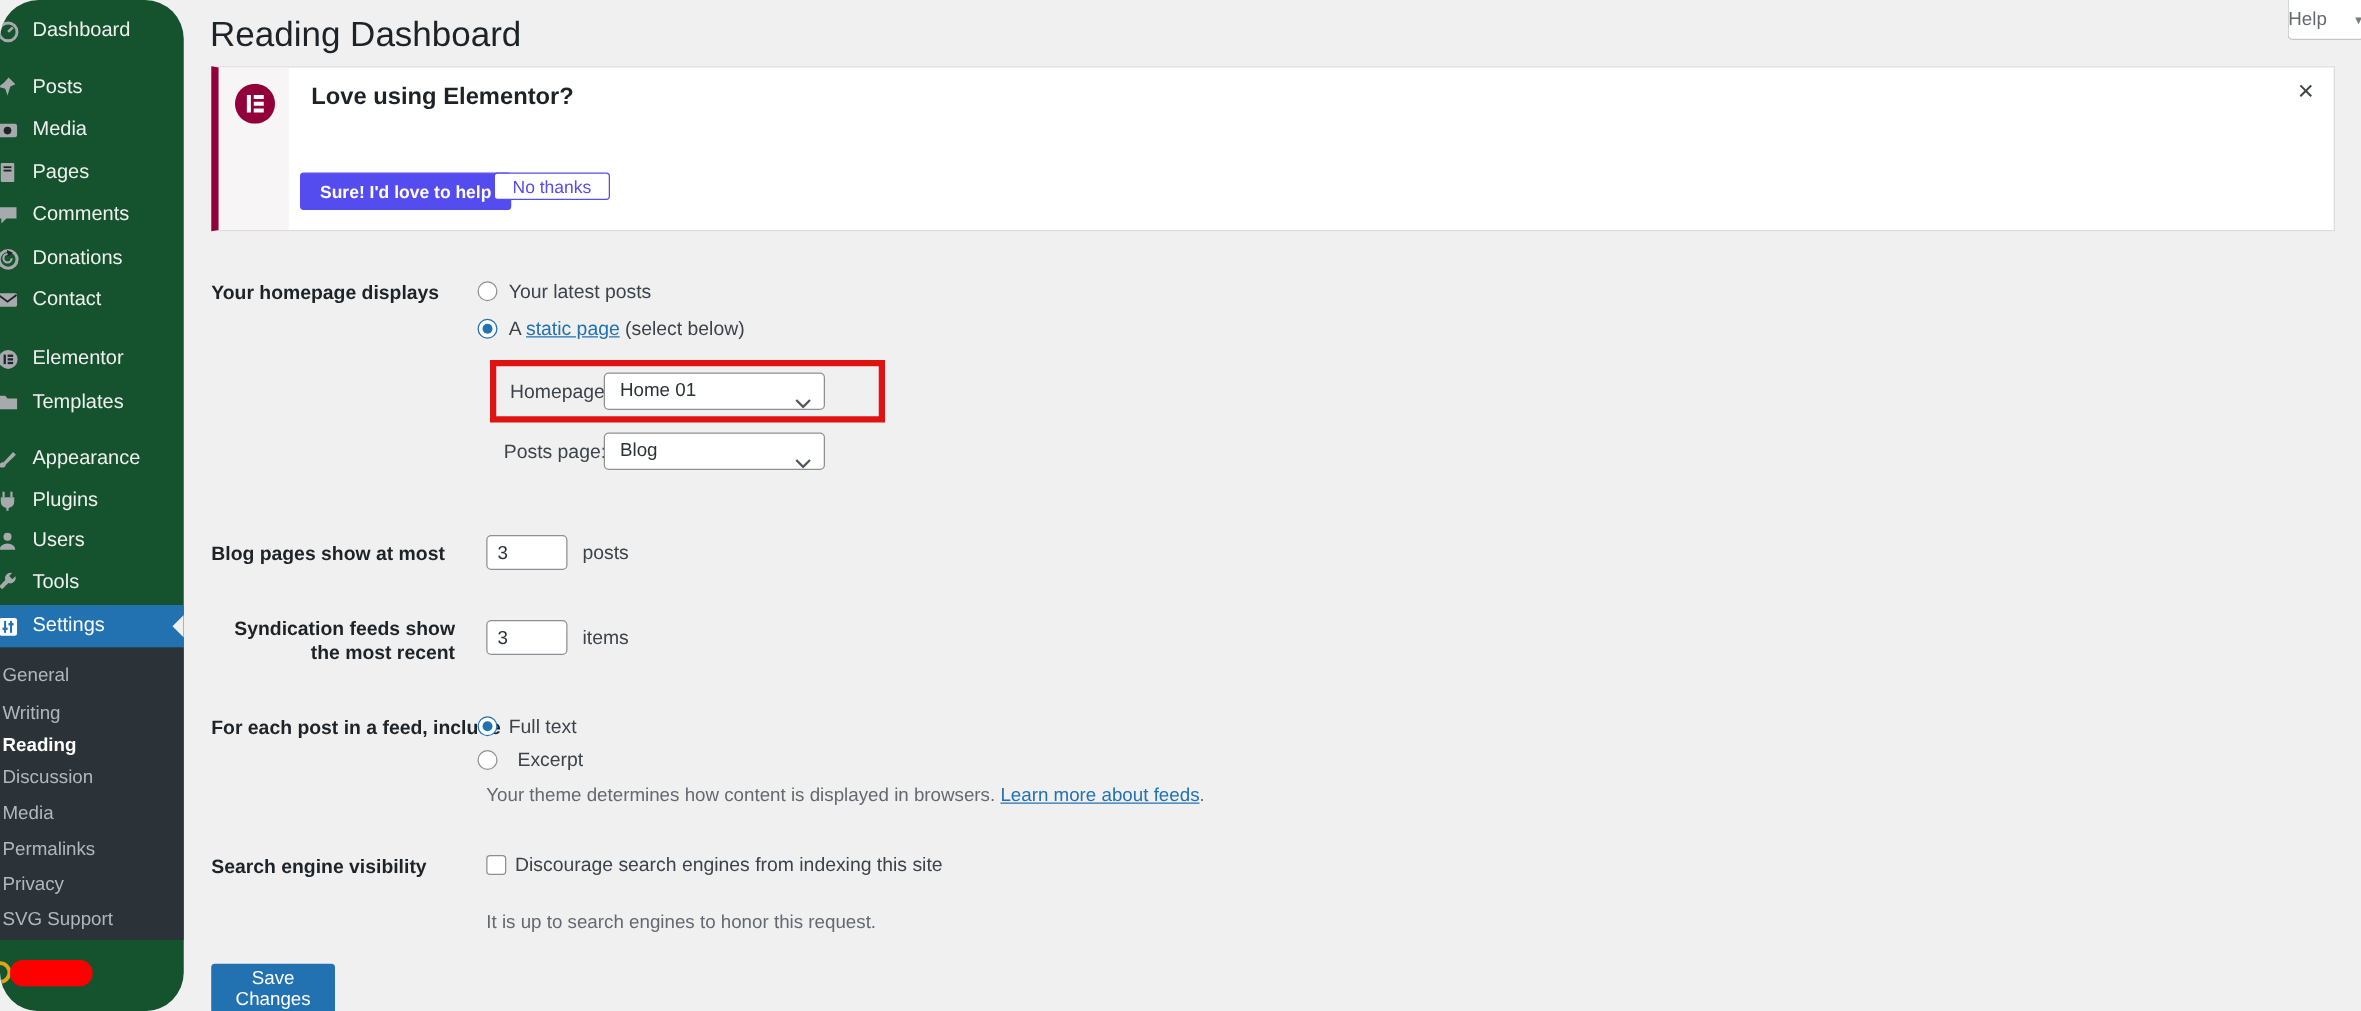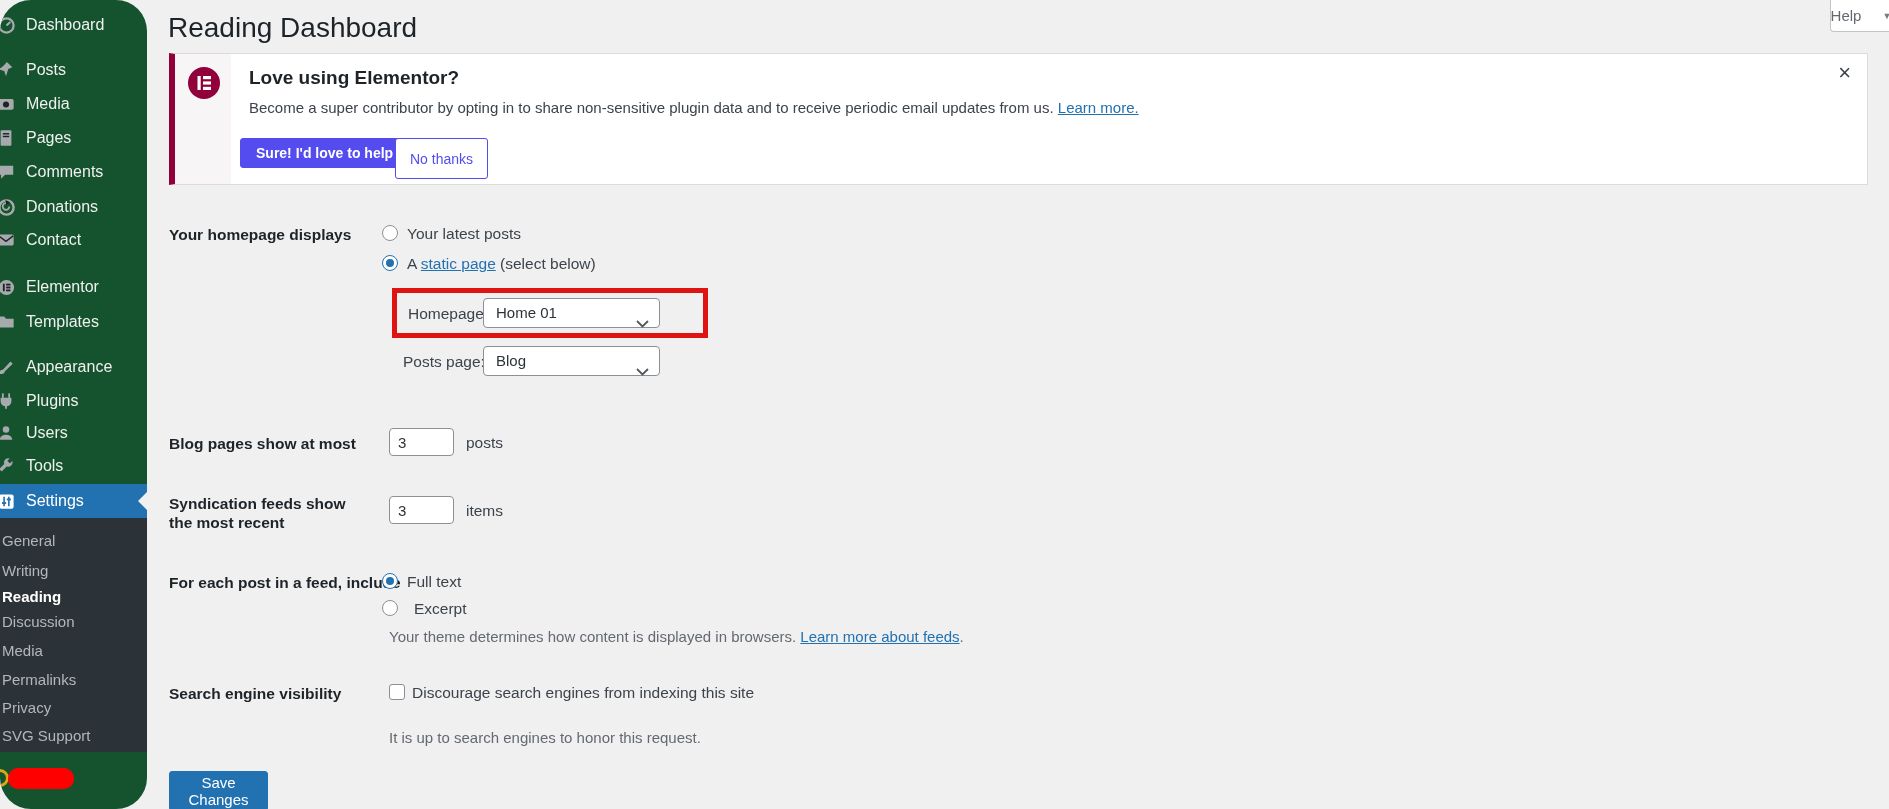--- a/index.html
+++ b/index.html
@@ -27,25 +27,25 @@
   .help-tab .tri { font-size:9px; color:#787c82; }
 
   
   .banner { position:absolute; left:169px; top:53px; width:1699px; height:132px; background:#fff; border:1px solid #dcdcde; border-left:6px solid #92003b; }
   .banner-aside { position:absolute; left:0; top:0; width:56px; height:130px; background:#f7f5f6; }
   .banner-logo { position:absolute; left:13px; top:13px; width:32px; height:32px; }
   .banner-title { position:absolute; left:74px; top:13px; font-size:19px; font-weight:bold; color:#1d2327; }
   .banner-text { position:absolute; left:74px; top:45px; font-size:15px; color:#3c434a; }
   a.blue-link { color:#2271b1; text-decoration:underline; cursor:pointer; }
   .btn-primary { position:absolute; left:65px; top:84px; height:30px; padding:0 15px; background:#554cf0; color:#fff; border:1px solid #554cf0; border-radius:3px; font-family:"Liberation Sans",sans-serif; font-size:14px; font-weight:bold; cursor:pointer; }
-  .btn-secondary { position:absolute; left:220px; top:84px; height:41px; padding:0 14px; background:#fff; color:#554cf0; border:1px solid #554cf0; border-radius:3px; font-family:"Liberation Sans",sans-serif; font-size:14px; cursor:pointer; }
+  .btn-secondary { position:absolute; left:220px; top:84px; height:22px; padding:0 14px; background:#fff; color:#554cf0; border:1px solid #554cf0; border-radius:3px; font-family:"Liberation Sans",sans-serif; font-size:14px; cursor:pointer; }
   .banner-close { position:absolute; right:16px; top:8px; font-size:22px; color:#3c434a; cursor:pointer; line-height:1; }
 
   
-  .th-label { position:absolute; left:169px; font-size:15.5px; font-weight:bold; color:#1d2327; line-height:19px; }
+  .th-label { position:absolute; left:169px; font-size:15.5px; font-weight:bold; color:#1d2327; line-height:19px;text-align:right; }
   .ctl-label { position:absolute; font-size:15.5px; color:#3c434a; white-space:nowrap; }
   .note { position:absolute; font-size:15px; color:#646970; white-space:nowrap; }
   .radio { position:absolute; width:16px; height:16px; border:1px solid #8c8f94; border-radius:50%; background:#fff; cursor:pointer; }
   .radio.on { border-color:#2271b1; }
   .radio.on::after { content:""; position:absolute; left:3px; top:3px; width:8px; height:8px; border-radius:50%; background:#2271b1; }
   .checkbox { position:absolute; width:16px; height:16px; border:1px solid #8c8f94; border-radius:3px; background:#fff; cursor:pointer; }
   .num-input { position:absolute; width:65px; height:28px; border:1px solid #8c8f94; border-radius:4px; background:#fff; font-family:"Liberation Sans",sans-serif; font-size:15px; color:#2c3338; padding-left:8px; }
   .sel { position:absolute; width:177px; height:30px; border:1px solid #8c8f94; border-radius:4px; background:#fff; font-size:15px; color:#2c3338; line-height:28px; padding-left:12px; cursor:pointer; }
   .sel .chev { position:absolute; right:10px; top:10px; }
   .annot { position:absolute; left:392px; top:288px; width:316px; height:50px; border:5px solid #e01313; pointer-events:none; }
@@ -228,24 +228,20 @@
         <svg width="32" height="32" viewBox="0 0 32 32">
             <circle cx="16" cy="16" r="16" fill="#92003b"></circle>
             <rect x="9.5" y="9" width="3.2" height="14" fill="#fff"></rect>
             <rect x="15" y="9" width="8" height="3.2" fill="#fff"></rect>
             <rect x="15" y="14.4" width="8" height="3.2" fill="#fff"></rect>
             <rect x="15" y="19.8" width="8" height="3.2" fill="#fff"></rect>
           </svg>
       </span>
     </div>
     <div class="banner-title">Love using Elementor?</div>
-    <div class="banner-text">
-      <span>Become a super contributor by opting in to share non-sensitive plugin data and to receive periodic email updates from us.</span>
-      <a class="blue-link">Learn more.</a>
-    </div>
     <button class="btn-primary">Sure! I'd love to help</button>
     <button class="btn-secondary">No thanks</button>
     <span class="banner-close">×</span>
   </div>
 
   <div class="th-label" style="top:225px">Your homepage displays</div>
   <span class="radio" style="left:382px; top:225px"></span>
   <div class="ctl-label" style="left:407px; top:225px">Your latest posts</div>
   <span class="radio on" style="left:382px; top:255px"></span>
   <div class="ctl-label" style="left:407px; top:255px">

